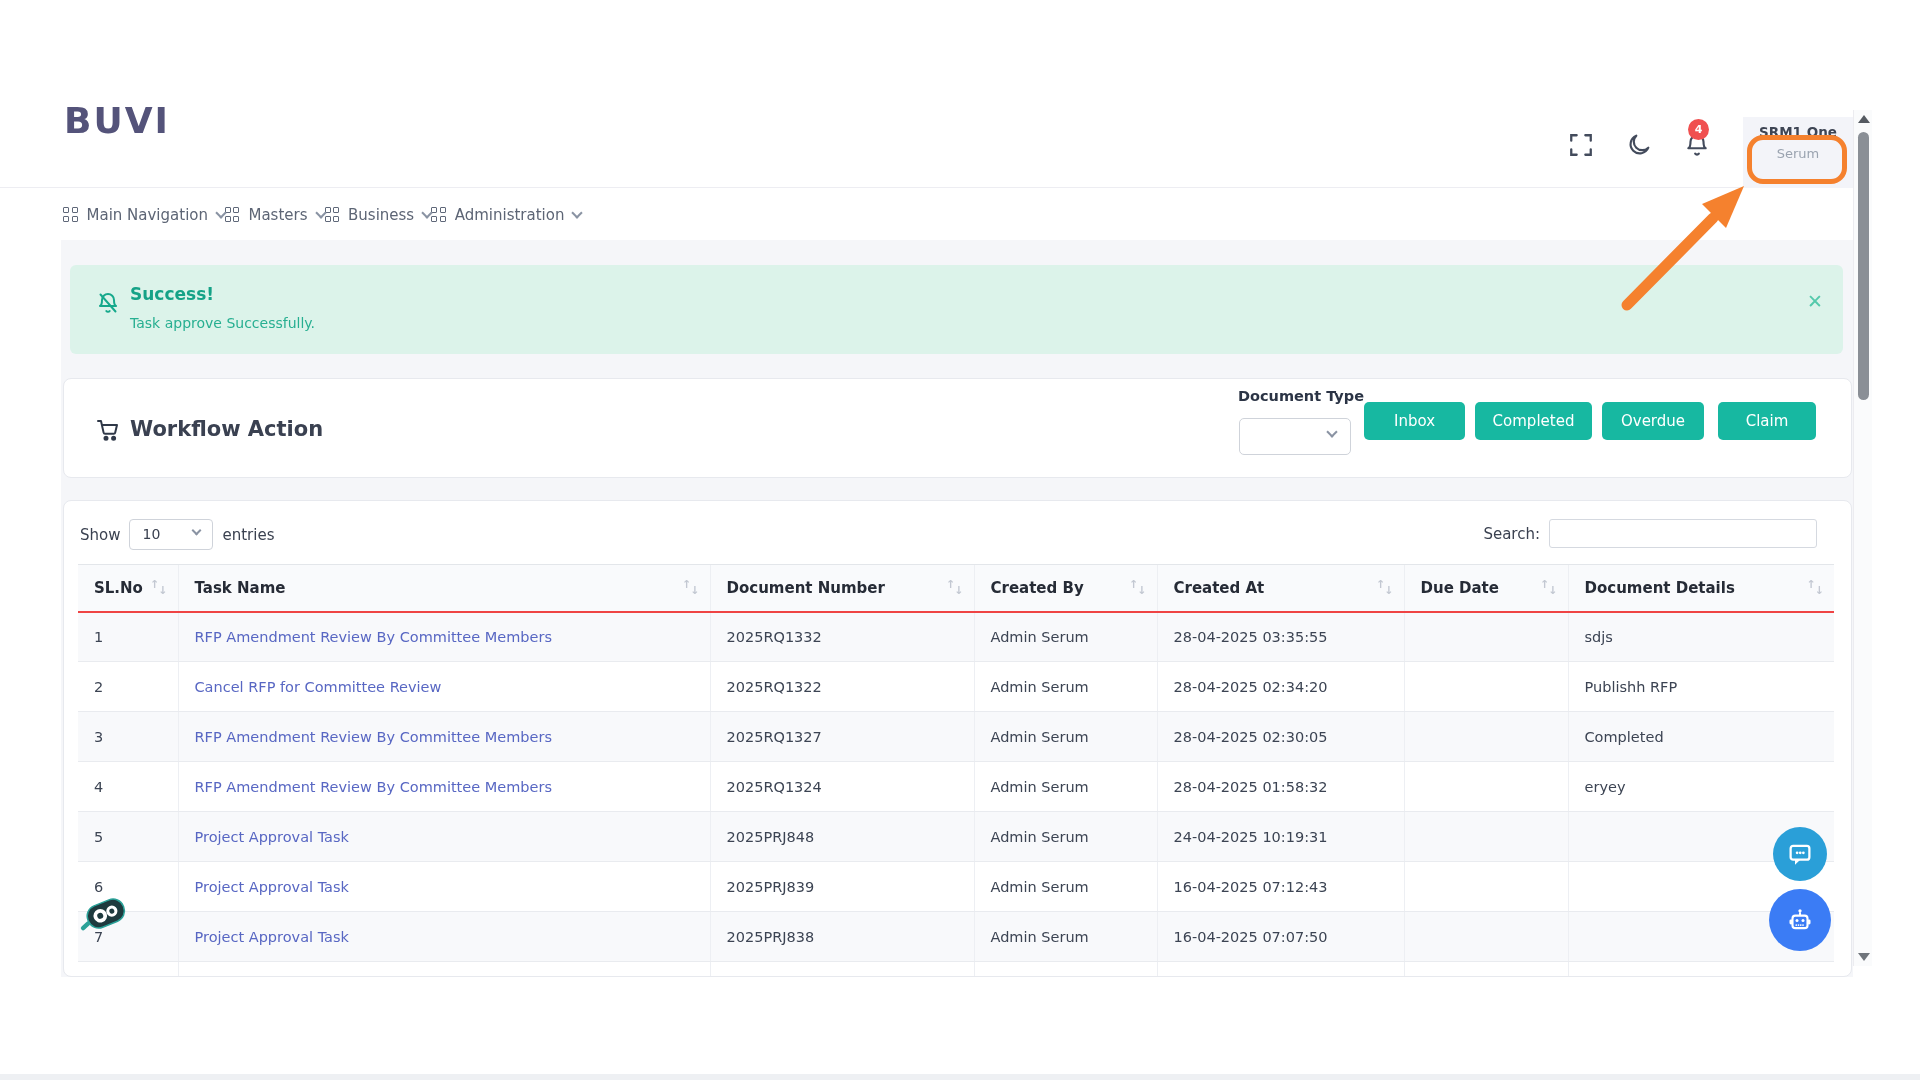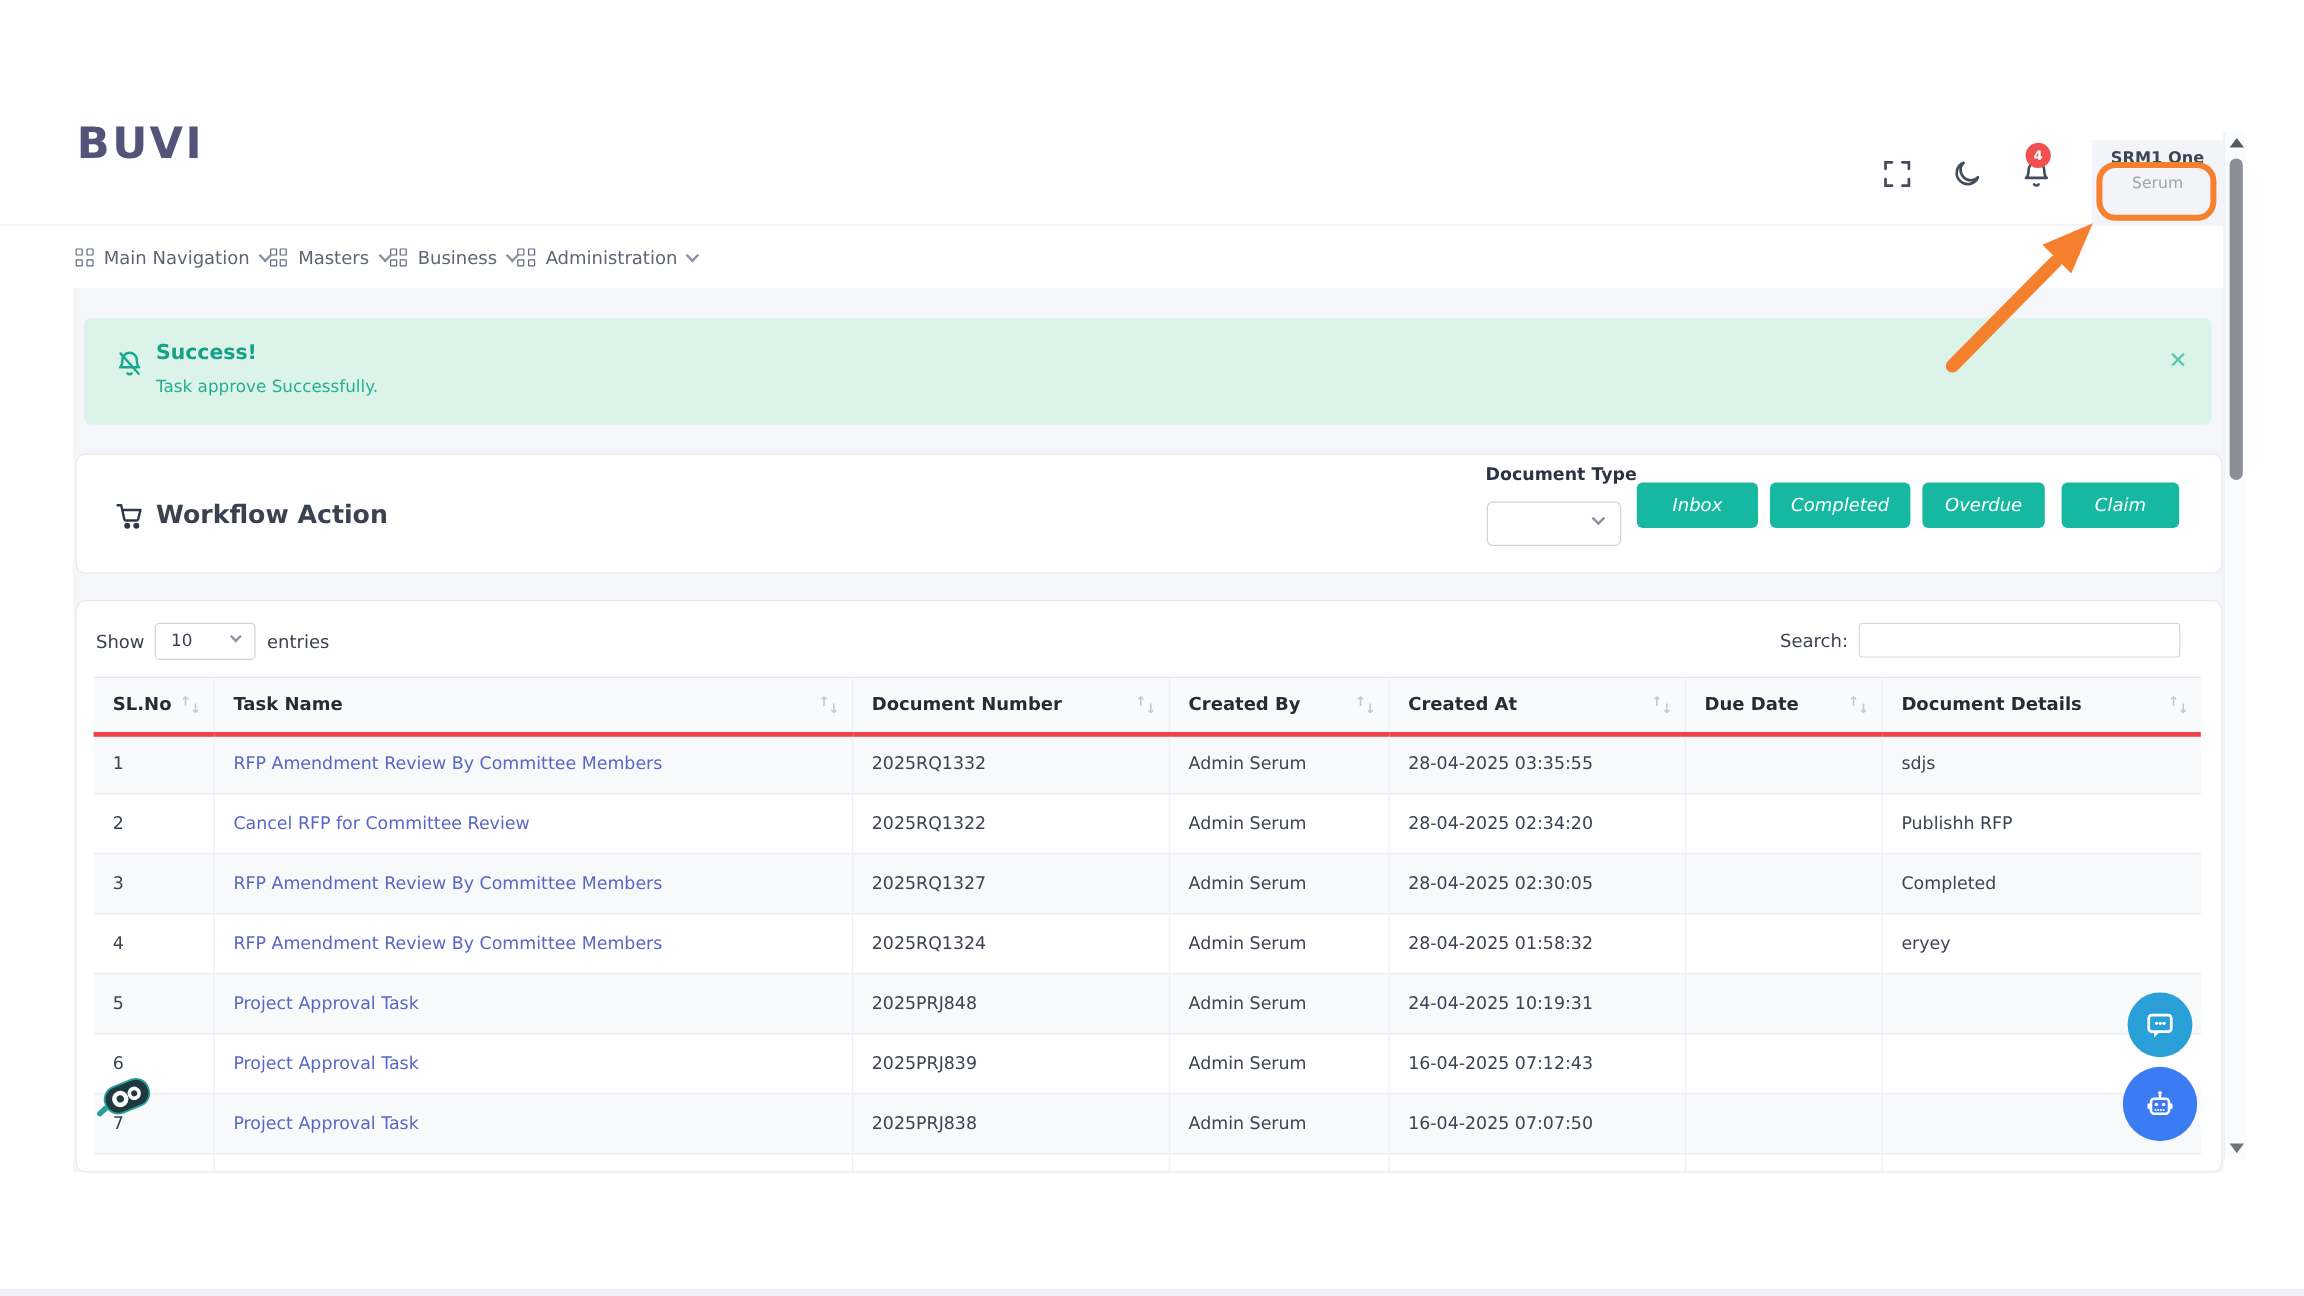--- a/index.html
+++ b/index.html
@@ -39,37 +39,37 @@
 
   
   .card { background:#fff; border:1px solid #e7e9ee; border-radius:8px; position:absolute; }
   .card-workflow { left:2px; top:138px; width:1789px; height:100px; }
   .wf-cart { position:absolute; left:32px; top:39px; width:24px; height:24px; }
   .wf-title { position:absolute; left:66px; top:38px; font-size:21px; font-weight:700; color:#3a4151; }
   .dt-label { position:absolute; left:1174px; top:9px; font-size:14.5px; font-weight:600; color:#2b3445; }
   .dt-select { position:absolute; left:1175px; top:39px; width:112px; height:37px; border:1px solid #cfd3da; border-radius:5px; background:#fff; cursor:pointer; }
   .dt-select .chev { position:absolute; right:14px; top:13px; }
   .btn { position:absolute; top:23px; height:38px; background:#17b8a1; color:#fff; border:none; border-radius:5px; font-size:15px;
-         font-family:inherit; cursor:pointer;font-style:italic; }
+         font-family:inherit; cursor:pointer; }
   .btn-inbox { left:1300px; width:101px; }
   .btn-completed { left:1411px; width:117px; }
   .btn-overdue { left:1538px; width:102px; }
   .btn-claim { left:1654px; width:98px; }
 
   
   .card-table { left:2px; top:260px; width:1789px; height:477px; overflow:hidden; }
   .ctl-show { position:absolute; left:16px; top:18px; display:flex; align-items:center; gap:9px; font-size:15px; color:#3a4150; }
   .show-select { position:relative; width:84px; height:31px; border:1px solid #cfd3da; border-radius:4px; background:#fff;
                  font-size:14px; color:#3a4150; padding:6px 0 0 12px; cursor:pointer; }
   .show-select .chev { position:absolute; right:12px; top:11px; width:7px; height:7px; }
   .ctl-search { position:absolute; right:34px; top:18px; display:flex; align-items:center; gap:9px; font-size:15px; color:#3a4150; }
   .search-input { width:268px; height:29px; border:1px solid #d5d9e0; border-radius:3px; background:#fff; font-family:inherit; font-size:14px; padding:0 8px; }
 
   table.data { position:absolute; left:14px; top:63px; width:1756px; border-collapse:collapse; table-layout:fixed; }
-  table.data th { height:47px; background:#f9fafc; border-top:1px solid #e3e6ea; border-bottom:4px solid #ef4444;
+  table.data th { height:47px; background:#f9fafc; border-top:1px solid #e3e6ea; border-bottom:2px solid #ef4444;
                   font-size:15px; font-weight:700; color:#262b36; text-align:right; padding:0 10px 0 16px; cursor:pointer; }
   table.data th .th-in { display:flex; align-items:center; justify-content:space-between; }
   table.data td { height:50px; font-size:14.5px; color:#3c4453; padding:0 10px 0 16px; border-bottom:1px solid #e9ebef; overflow:hidden; white-space:nowrap; }
   table.data th + th, table.data td + td { border-left:1px solid #edeff3; }
   table.data tbody tr:nth-child(odd) { background:#f8f9fb; }
   .sort { display:inline-flex; color:#c3c8d2; font-size:11px; line-height:1; }
   .sort .up { transform:translateY(-3px); }
   .sort .dn { transform:translateY(3px); margin-left:-1px; }
   a.task-link { color:#5867c3; text-decoration:none; cursor:pointer; }
 

